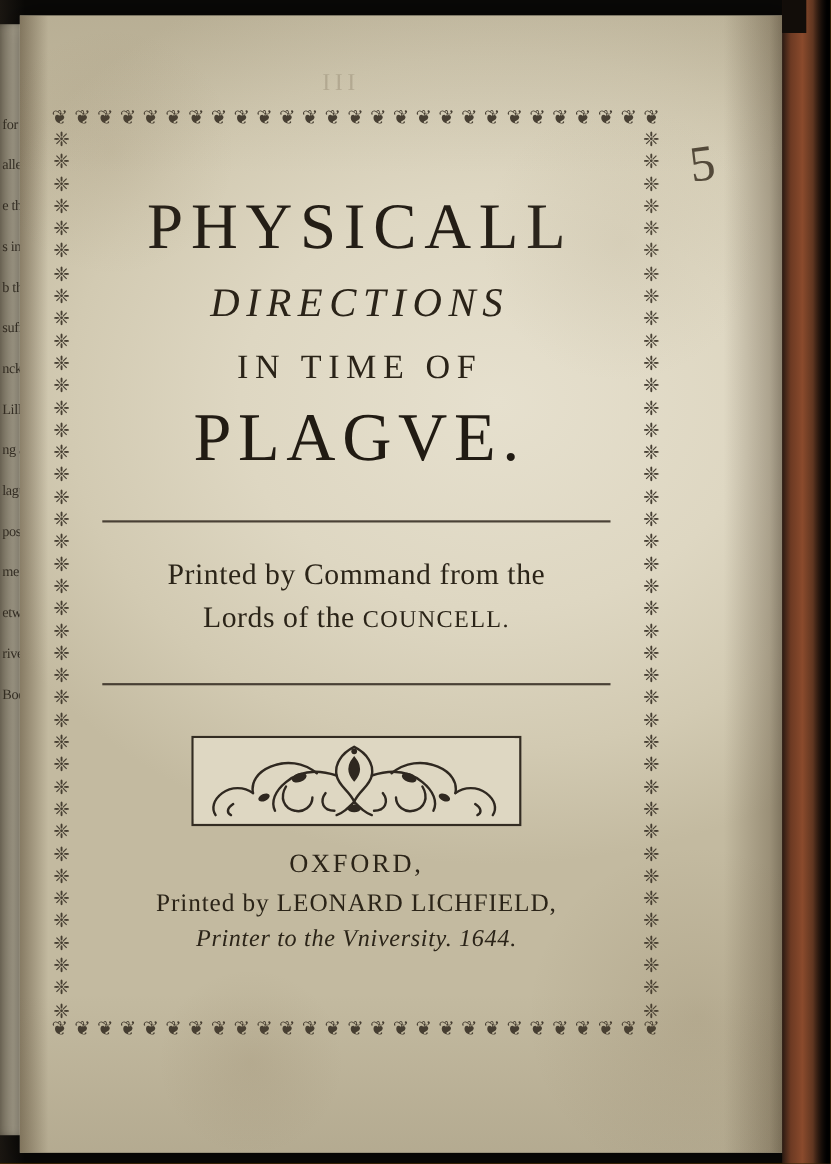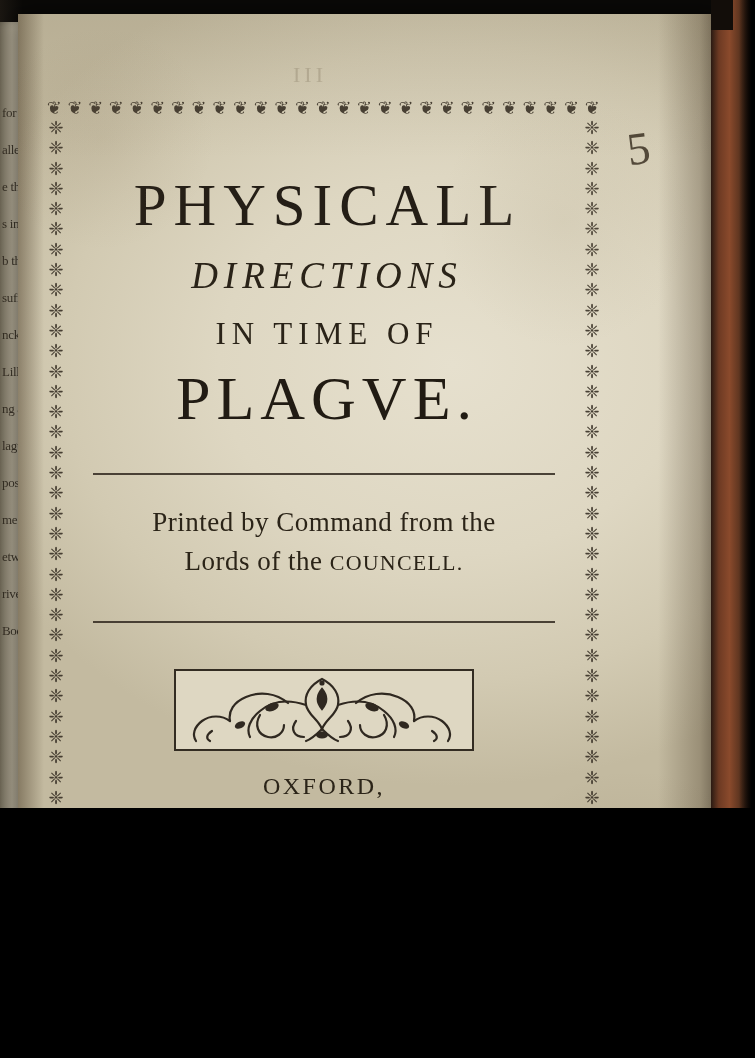--- a/index.html
+++ b/index.html
@@ -10,21 +10,21 @@
   body {
     width: 755px;
     height: 1058px;
     overflow: hidden;
     font-family: "Liberation Serif", serif;
   }
 
   #page {
     position: relative;
     width: 755px;
-    height: 808px;
+    height: 1058px;
     background: #a16207;
     overflow: hidden;
   }
 
   
   .dark-bg {
     position: absolute;
     inset: 0;
     background:
       linear-gradient(90deg, #1b1712 0%, #0a0907 3%, #0a0907 100%);

